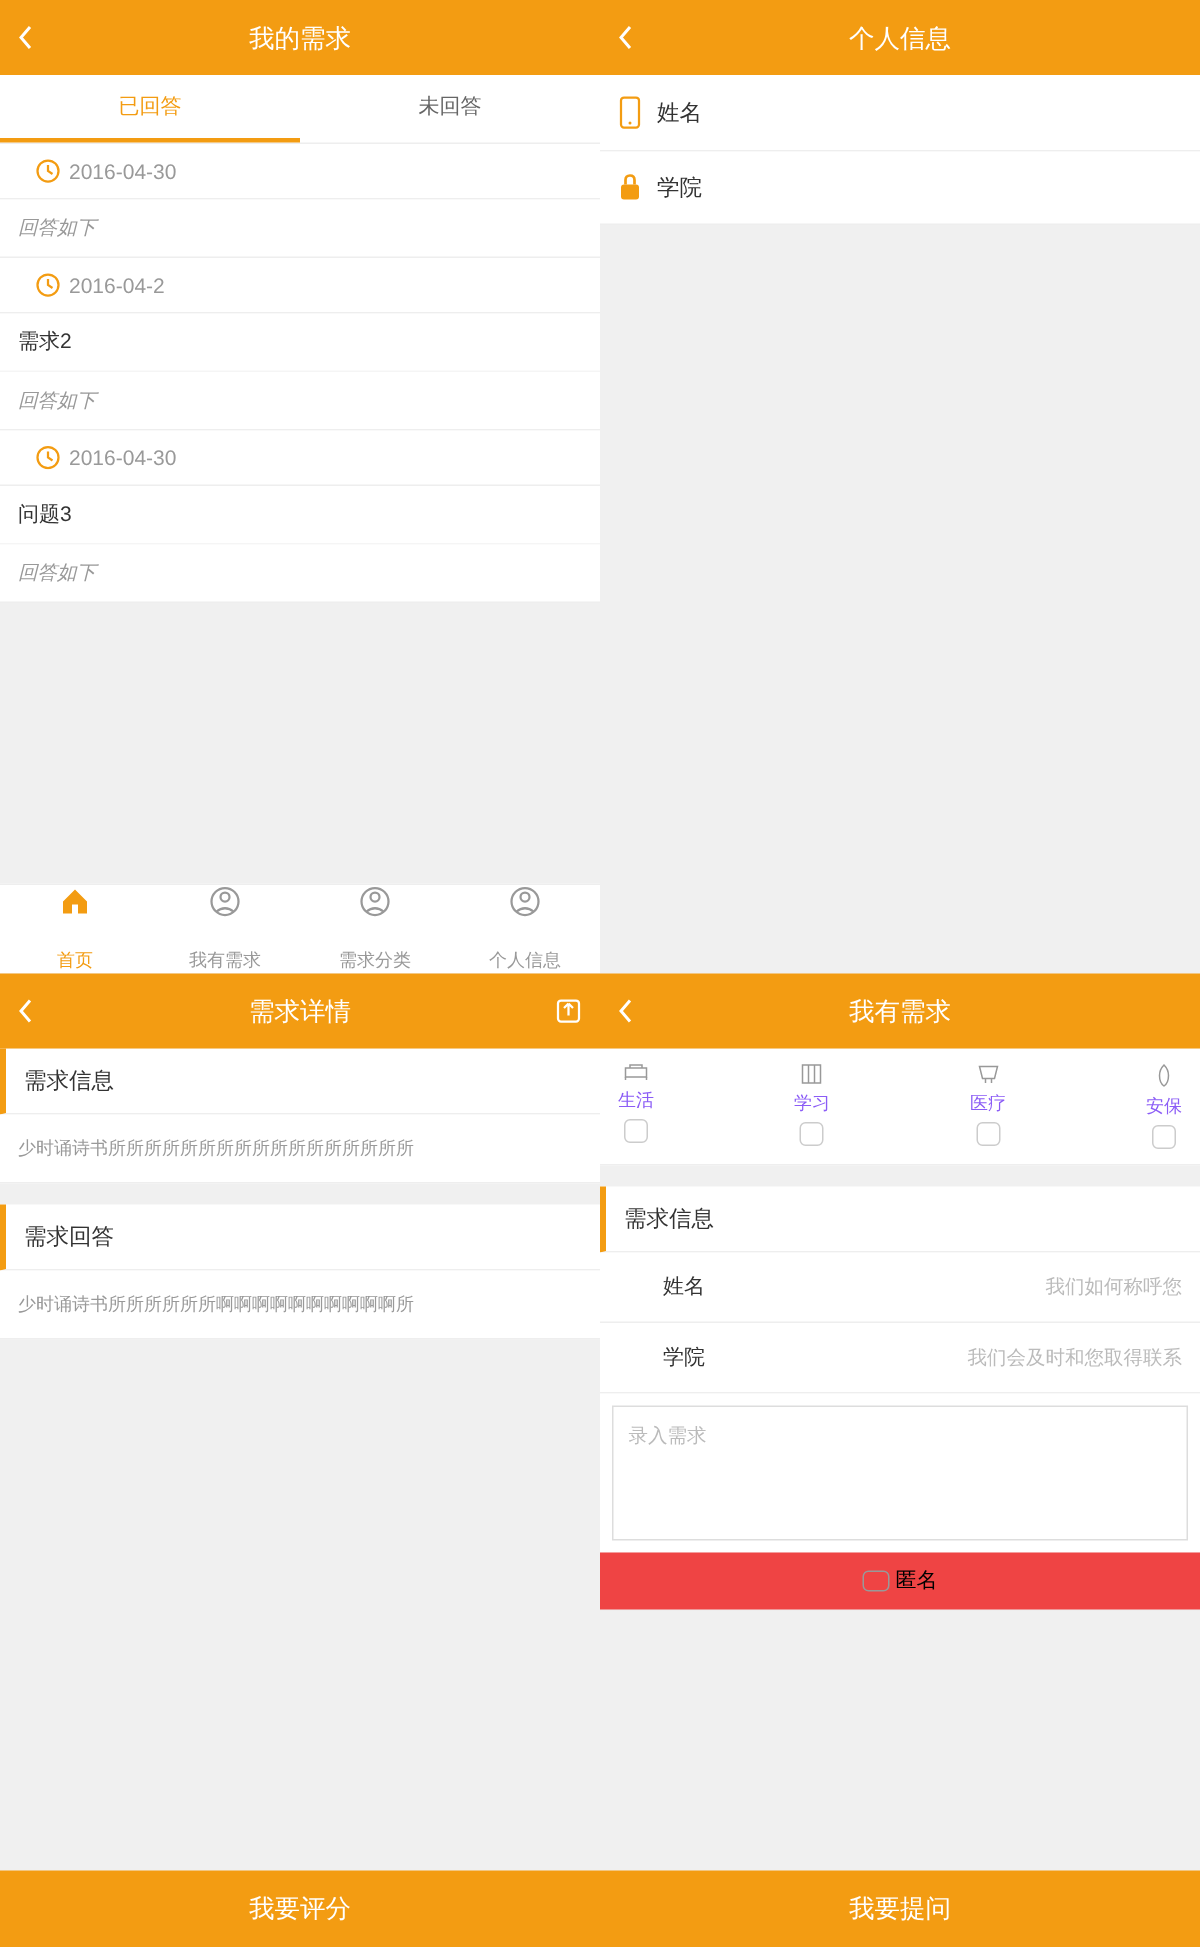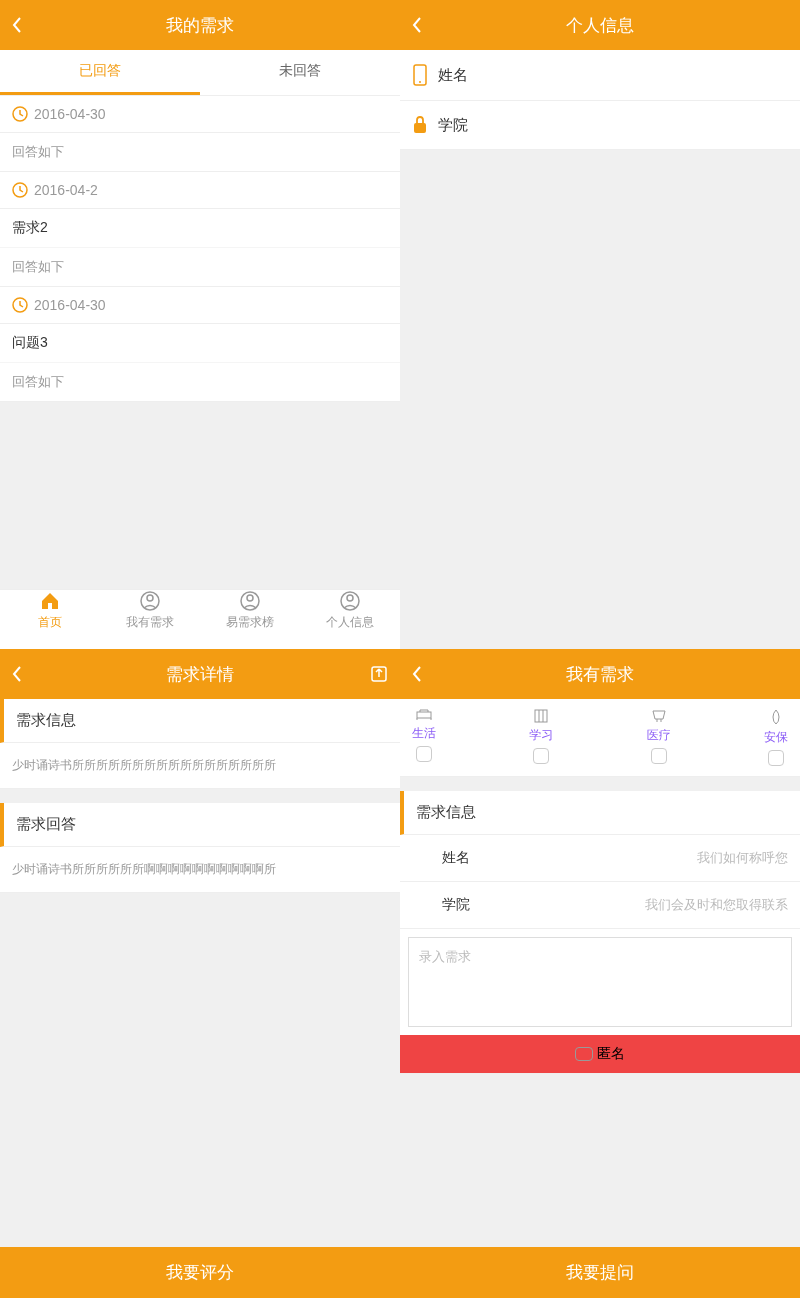--- a/index.html
+++ b/index.html
@@ -8,25 +8,25 @@
     .header { background: #f39c12; height: 50px; display: flex; align-items: center; justify-content: center; position: relative; color: #fff; }
     .header-title { font-size: 17px; font-weight: 400; }
     .back-icon { position: absolute; left: 12px; top: 50%; transform: translateY(-50%); }
     .share-icon { position: absolute; right: 12px; top: 50%; transform: translateY(-50%); }
     
     
     .tabs { display: flex; background: #fff; border-bottom: 1px solid #eee; }
     .tab { flex: 1; text-align: center; padding: 12px 0; font-size: 14px; color: #666; cursor: pointer; }
     .tab.active { color: #f39c12; border-bottom: 3px solid #f39c12; }
     .content { flex: 1; background: #f0f0f0; overflow: auto; }
-    .date-row { background: #fff; padding: 10px 12px; display: flex; align-items: center; gap: 6px; border-bottom: 1px solid #eee; color: #999; font-size: 14px; }
+    .date-row { background: #fff; padding: 10px 24px; display: flex; align-items: center; gap: 6px; border-bottom: 1px solid #eee; color: #999; font-size: 14px; }
     .item-title { background: #fff; padding: 10px 12px; font-size: 14px; color: #333; border-bottom: 1px solid #f5f5f5; }
-    .item-answer { background: #fff; padding: 10px 12px; font-size: 13px; color: #999; border-bottom: 1px solid #eee; }
+    .item-answer { background: #fff; padding: 10px 12px; font-size: 13px; color: #999; border-bottom: 1px solid #eee; font-style: italic; }
     .bottom-nav { background: #fff; display: flex; height: 60px; border-top: 1px solid #eee; }
-    .nav-item { flex: 1; display: flex; flex-direction: column; align-items: center; justify-content: flex-start; gap: 2px; font-size: 12px; color: #999; cursor: pointer; }
+    .nav-item { flex: 1; display: flex; flex-direction: column; align-items: center; justify-content: space-between; gap: 2px; font-size: 12px; color: #999; cursor: pointer; }
     .nav-item.active { color: #f39c12; }
     
     
     .info-row { background: #fff; padding: 14px 12px; display: flex; align-items: center; gap: 10px; font-size: 15px; color: #333; border-bottom: 1px solid #eee; }
     
     
     .section-header { background: #fff; padding: 12px; font-size: 15px; font-weight: 500; color: #333; border-left: 4px solid #f39c12; border-bottom: 1px solid #eee; }
     .section-body { background: #fff; padding: 14px 12px; font-size: 12px; color: #999; border-bottom: 1px solid #eee; margin-bottom: 14px; }
     .footer-btn { background: #f39c12; color: #fff; text-align: center; padding: 14px 0; font-size: 17px; cursor: pointer; }
     
@@ -115,21 +115,21 @@
       <span>我有需求</span>
     </div>
     <div class="nav-item">
       <span>
           <svg width="22" height="22" viewBox="0 0 22 22">
             <circle cx="11" cy="11" r="9" stroke="#999" stroke-width="1.5" fill="none"></circle>
             <circle cx="11" cy="8" r="3" stroke="#999" stroke-width="1.5" fill="none"></circle>
             <path d="M5 18 Q11 13 17 18" stroke="#999" stroke-width="1.5" fill="none"></path>
           </svg>
         </span>
-      <span>易需求榜</span>
+      <span>需求分类</span>
     </div>
     <div class="nav-item">
       <span>
           <svg width="22" height="22" viewBox="0 0 22 22">
             <circle cx="11" cy="11" r="9" stroke="#999" stroke-width="1.5" fill="none"></circle>
             <circle cx="11" cy="8" r="3" stroke="#999" stroke-width="1.5" fill="none"></circle>
             <path d="M5 18 Q11 13 17 18" stroke="#999" stroke-width="1.5" fill="none"></path>
           </svg>
         </span>
       <span>个人信息</span>

